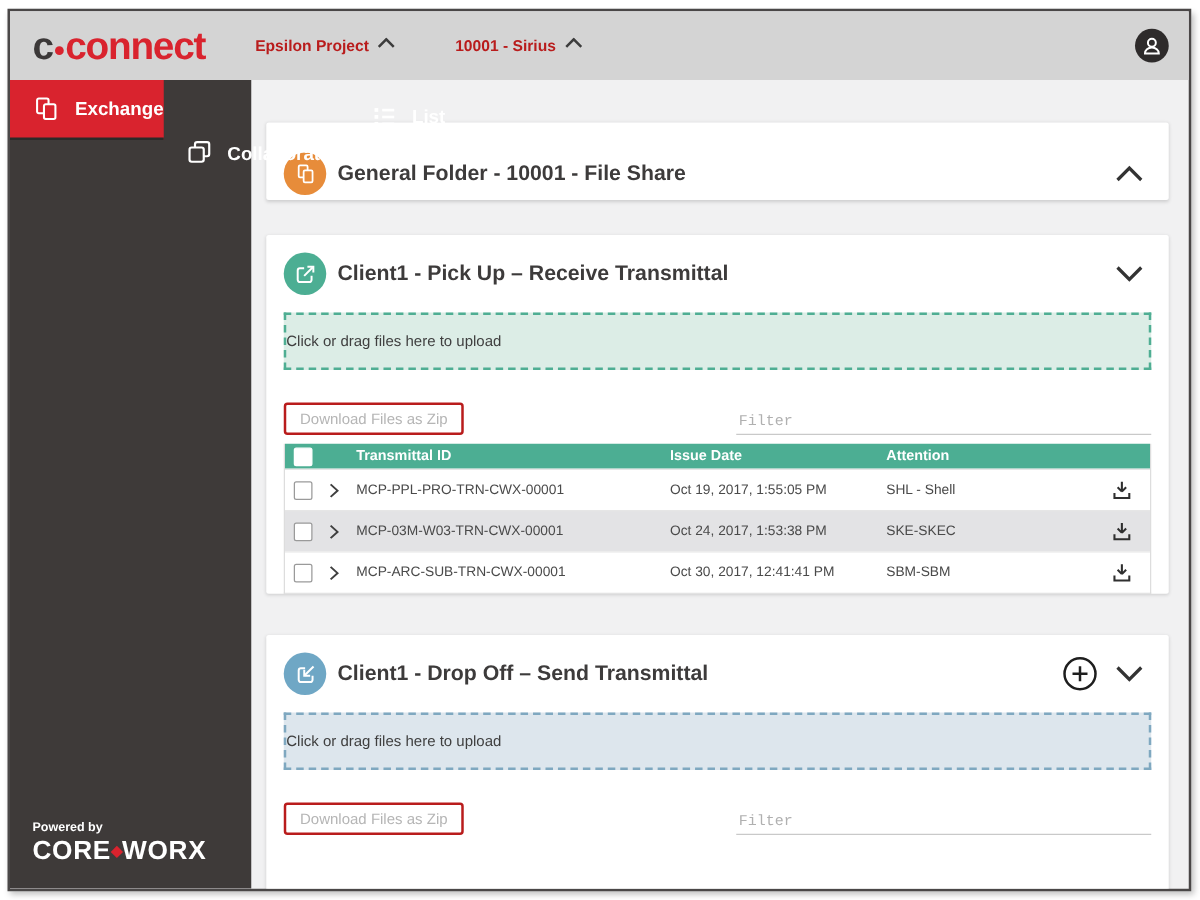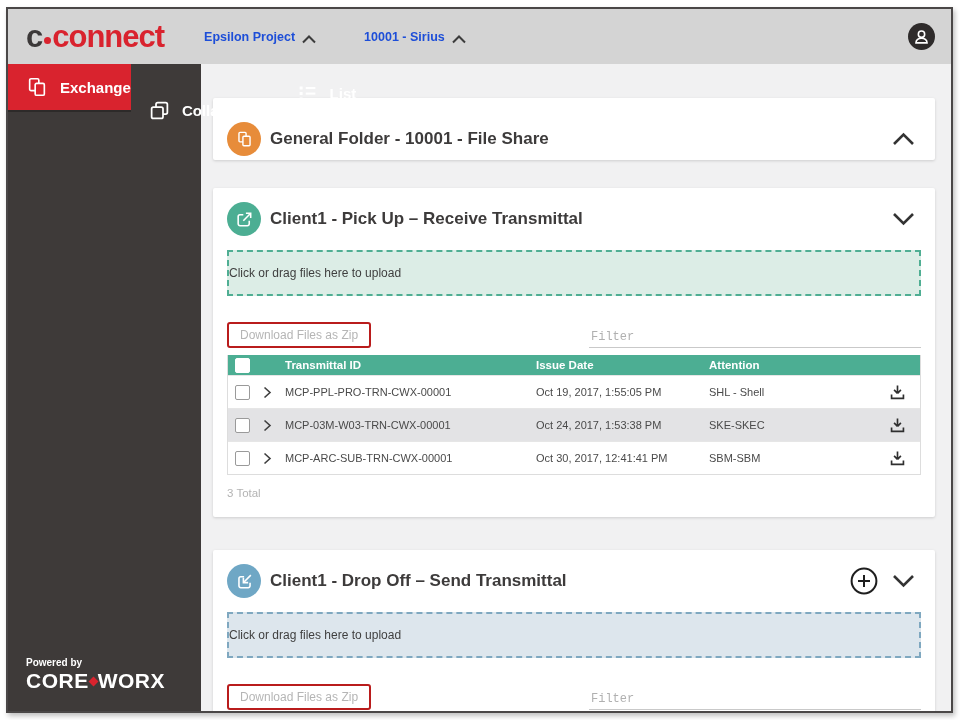--- a/index.html
+++ b/index.html
@@ -14,21 +14,21 @@
 
   
   .topbar {
     height:55px; background:#d4d4d4; flex:0 0 auto;
     display:flex; align-items:center; padding:0 16px 0 18px;
   }
   .logo { display:flex; align-items:center; font-weight:800; font-size:31px; letter-spacing:-1px; line-height:1; cursor:pointer; }
   .logo .c1 { color:#3b3838; }
   .logo .dot { width:7px; height:7px; border-radius:50%; background:#d9232e; display:inline-block; margin:8px 1px 0 2px; }
   .logo .c2 { color:#d9232e; }
-  .top-dd { display:flex; align-items:flex-end; gap:7px; font-size:12.5px; font-weight:700; color:#1d4ed8; cursor:pointer; }
+  .top-dd { display:flex; align-items:flex-start; gap:7px; font-size:12.5px; font-weight:700; color:#b91c1c; cursor:pointer; }
   .top-dd.first { margin-left:40px; }
   .top-dd.second { margin-left:48px; }
   .chev { width:14px; height:9px; }
   .chev polyline { fill:none; stroke:#3c3c3c; stroke-width:2; }
   .avatar { margin-left:auto; width:27px; height:27px; border-radius:50%; background:#2e2b2b; display:flex; align-items:center; justify-content:center; cursor:pointer; }
 
   
   .bodyrow { flex:1 1 auto; display:flex; overflow:hidden; }
 
   .sidebar { width:193px; flex:0 0 auto; background:#3e3a39; display:flex; flex-direction:row; position:relative; }
@@ -123,21 +123,21 @@
   <div class="bodyrow">
 
     <div class="sidebar">
       <div class="side-item active">
         <svg width="22" height="22" viewBox="0 0 24 24">
           <rect x="4" y="3" width="10" height="13" rx="1.5" fill="none" stroke="#fff" stroke-width="1.8"></rect>
           <rect x="10" y="8" width="10" height="13" rx="1.5" fill="#d9232e" stroke="#fff" stroke-width="1.8"></rect>
         </svg>
         <span>Exchange</span>
       </div>
-      <div class="side-item" style="margin-top:24px;">
+      <div class="side-item" style="margin-top:24px;align-items:flex-end;">
         <svg width="21" height="21" viewBox="0 0 24 24">
           <rect x="8" y="3" width="13" height="13" rx="2" fill="none" stroke="#fff" stroke-width="2"></rect>
           <rect x="3" y="8" width="13" height="13" rx="2" fill="#3e3a39" stroke="#fff" stroke-width="2"></rect>
         </svg>
         <span>Collaboration</span>
       </div>
       <div class="side-item" style="margin-top:7px;">
         <svg width="21" height="21" viewBox="0 0 24 24">
           <rect x="3" y="4" width="3.4" height="3.4" fill="#fff"></rect>
             <rect x="10" y="4.6" width="11" height="2.4" fill="#fff"></rect>
@@ -250,21 +250,20 @@
             <div>MCP-ARC-SUB-TRN-CWX-00001</div>
             <div>Oct 30, 2017, 12:41:41 PM</div>
             <div>SBM-SBM</div>
             <svg class="dl-icon" width="19" height="19" viewBox="0 0 24 24">
               <path d="M12 3v10 M12 13l-4.3-4.3 M12 13l4.3-4.3" fill="none" stroke="#2f2f2f" stroke-width="2.1"></path>
               <path d="M4.5 14.5v5h15v-5" fill="none" stroke="#2f2f2f" stroke-width="2.1"></path>
             </svg>
           </div>
         </div>
 
-        <div class="total">3 Total</div>
       </div>
 
       <div class="panel p3">
         <div class="panel-head">
           <div class="badge blue">
             <svg width="19" height="19" viewBox="0 0 24 24">
               <path d="M19 13.5v4a2.3 2.3 0 0 1-2.3 2.3H7.3A2.3 2.3 0 0 1 5 17.5V8.2a2.3 2.3 0 0 1 2.3-2.3h4.2" fill="none" stroke="#fff" stroke-width="2"></path>
               <line x1="20" y1="4" x2="10.8" y2="13.2" stroke="#fff" stroke-width="2"></line>
               <polyline points="10.6,7.4 10.6,13.4 16.6,13.4" fill="none" stroke="#fff" stroke-width="2"></polyline>
             </svg>

